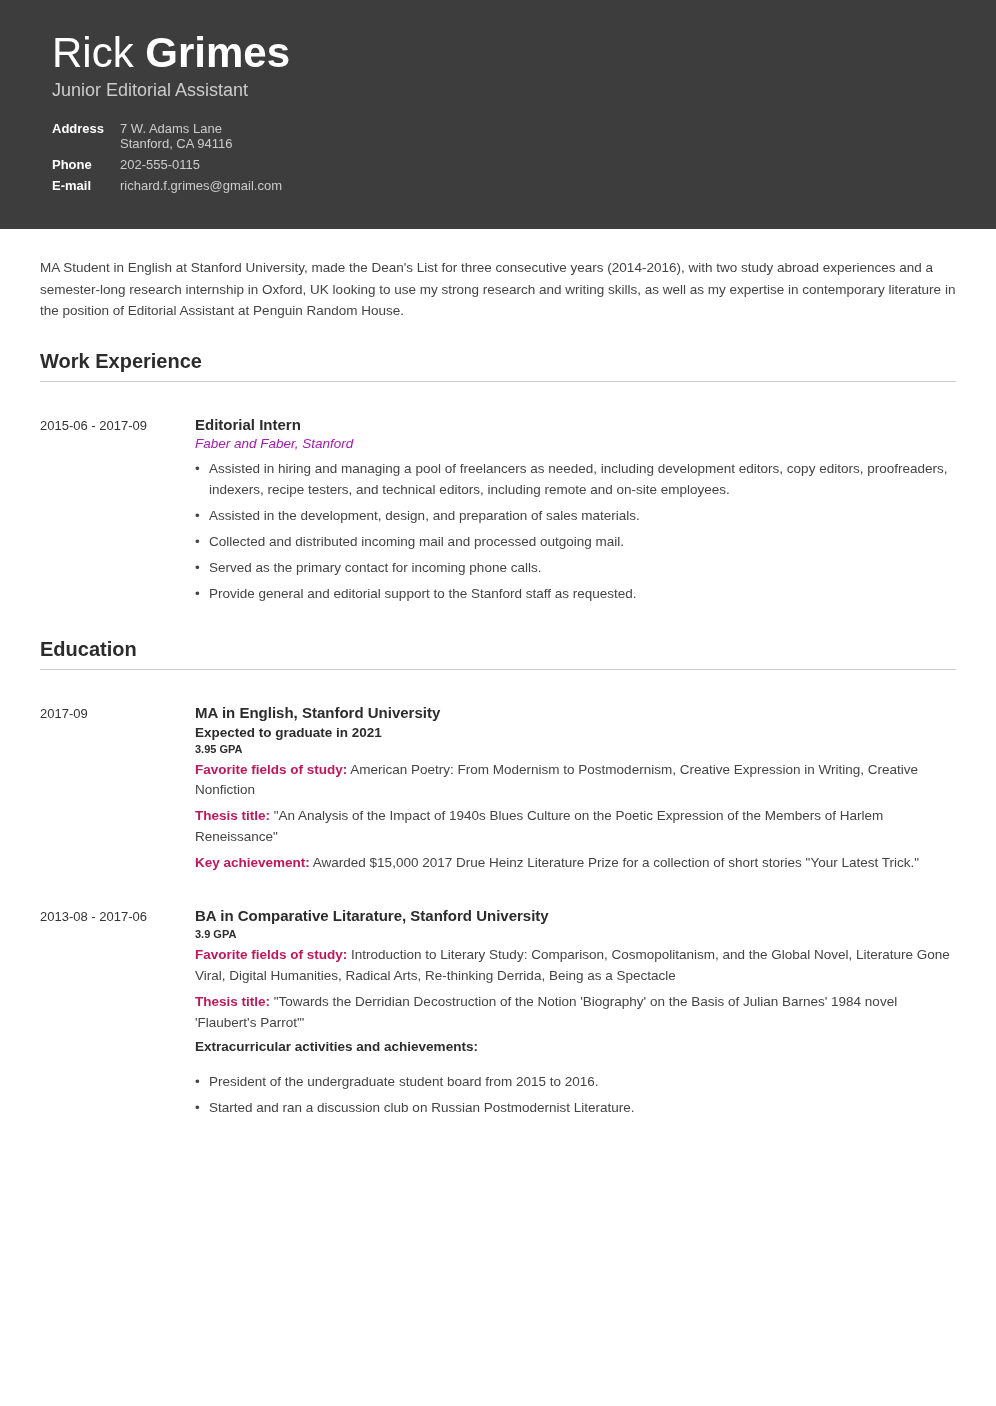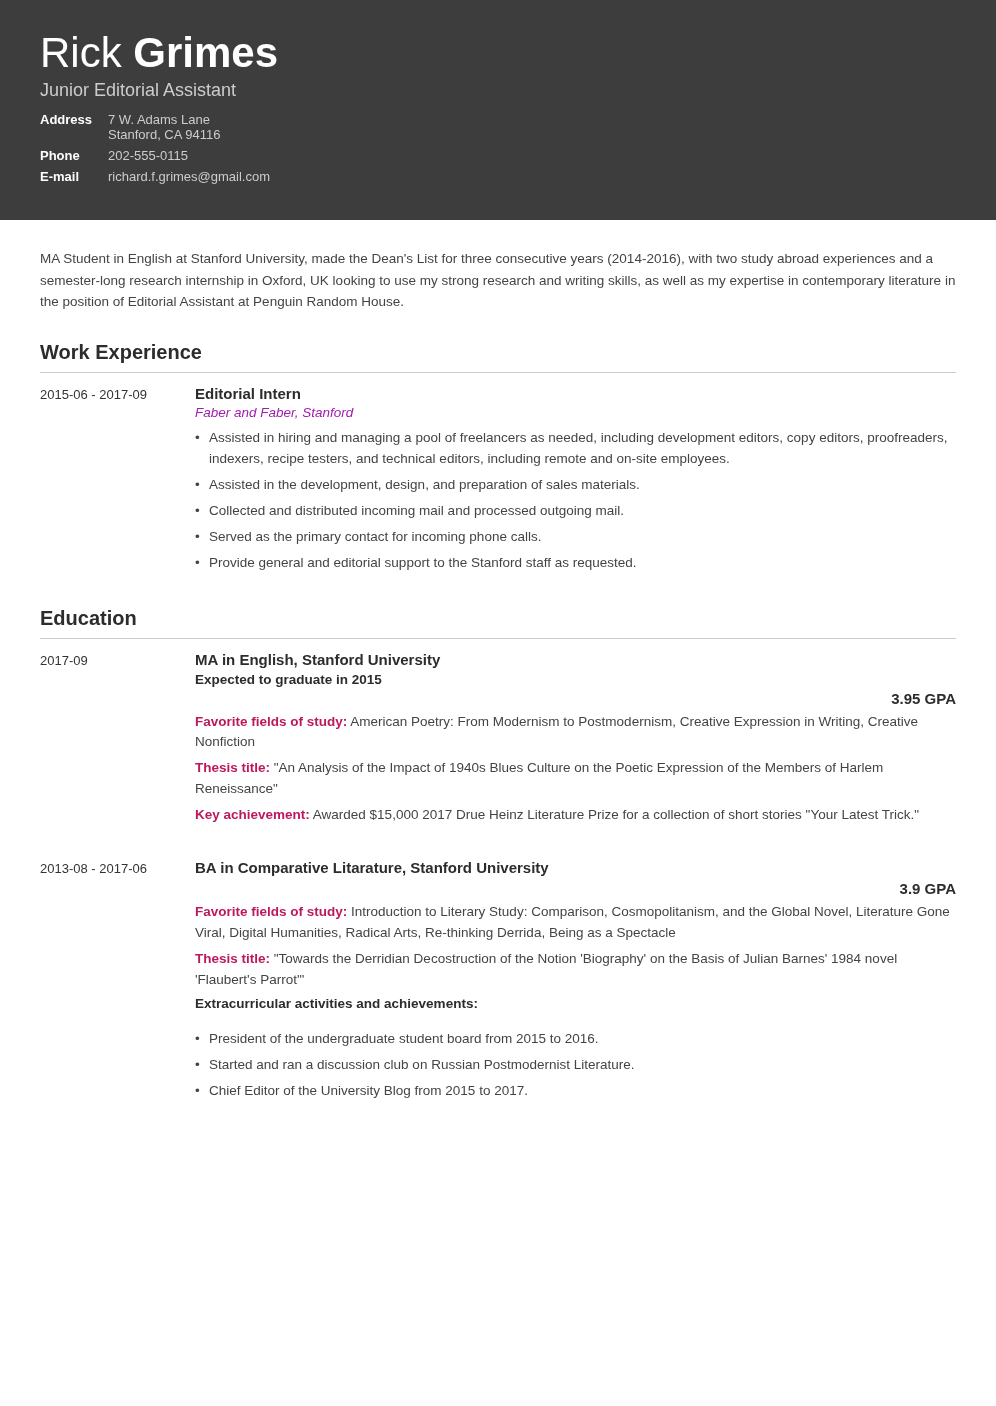--- a/index.html
+++ b/index.html
@@ -8,21 +8,21 @@
       font-size: 14px;
       color: #333;
       background: #fff;
       width: 996px;
       min-height: 1406px;
     }
 
     .header {
       background: #3d3d3d;
       color: #fff;
-      padding: 30px 40px 30px 40px;
+      padding: 30px 40px 30px 52px;
     }
 
     .header-name {
       font-size: 42px;
       font-weight: 300;
       color: #fff;
       line-height: 1.1;
     }
 
     .header-name strong {
@@ -31,21 +31,21 @@
 
     .header-title {
       font-size: 18px;
       color: #ccc;
       margin-top: 4px;
       font-weight: 400;
     }
 
     .header-contact {
       display: flex;
-      margin-top: 11px;
+      margin-top: 20px;
       gap: 0;
     }
 
     .contact-left {
       flex: 1;
     }
 
     .contact-right {
       flex: 1;
     }
@@ -83,21 +83,21 @@
     .section {
       margin-bottom: 28px;
     }
 
     .section-title {
       font-size: 20px;
       font-weight: 700;
       color: #2c2c2c;
       padding-bottom: 8px;
       border-bottom: 1px solid #ccc;
-      margin-bottom: 12px;
+      margin-bottom: 34px;
     }
 
     .entry {
       display: flex;
       margin-bottom: 28px;
     }
 
     .entry-date {
       min-width: 155px;
       font-size: 13px;
@@ -153,24 +153,23 @@
 
     .entry-expected {
       font-weight: 700;
       font-size: 13.5px;
       color: #2c2c2c;
       margin-bottom: 3px;
     }
 
     .entry-gpa {
       font-weight: 700;
-      font-size: 15px;
+      font-size: 11px;
       color: #2c2c2c;
       margin-bottom: 5px;
-      text-align: right;
     }
 
     .entry-field {
       font-size: 13.5px;
       color: #444;
       line-height: 1.55;
       margin-bottom: 5px;
     }
 
     .entry-field strong {
@@ -237,21 +236,21 @@
     </div>
   </div>
 
   <div class="section">
     <div class="section-title">Education</div>
 
     <div class="entry">
       <div class="entry-date">2017-09</div>
       <div class="entry-body">
         <div class="entry-edu-title">MA in English, Stanford University</div>
-        <div class="entry-expected">Expected to graduate in 2015</div>
+        <div class="entry-expected">Expected to graduate in 2021</div>
         <div class="entry-gpa">3.95 GPA</div>
         <div class="entry-field">
           <strong>Favorite fields of study:</strong><span> American Poetry: From Modernism to Postmodernism, Creative Expression in Writing, Creative Nonfiction</span>
         </div>
         <div class="entry-field">
           <strong>Thesis title:</strong><span> "An Analysis of the Impact of 1940s Blues Culture on the Poetic Expression of the Members of Harlem Reneissance"</span>
         </div>
         <div class="entry-field">
           <strong>Key achievement:</strong><span> Awarded $15,000 2017 Drue Heinz Literature Prize for a collection of short stories "Your Latest Trick."</span>
         </div>
@@ -266,19 +265,18 @@
         <div class="entry-field">
           <strong>Favorite fields of study:</strong><span> Introduction to Literary Study: Comparison, Cosmopolitanism, and the Global Novel, Literature Gone Viral, Digital Humanities, Radical Arts, Re-thinking Derrida, Being as a Spectacle</span>
         </div>
         <div class="entry-field">
           <strong>Thesis title:</strong><span> "Towards the Derridian Decostruction of the Notion 'Biography' on the Basis of Julian Barnes' 1984 novel 'Flaubert's Parrot'"</span>
         </div>
         <div class="extracurricular-label">Extracurricular activities and achievements:</div>
         <ul class="entry-bullets">
           <li>President of the undergraduate student board from 2015 to 2016.</li>
           <li>Started and ran a discussion club on Russian Postmodernist Literature.</li>
-          <li>Chief Editor of the University Blog from 2015 to 2017.</li>
         </ul>
       </div>
     </div>
 
   </div>
 </div>
 
 </body></html>

